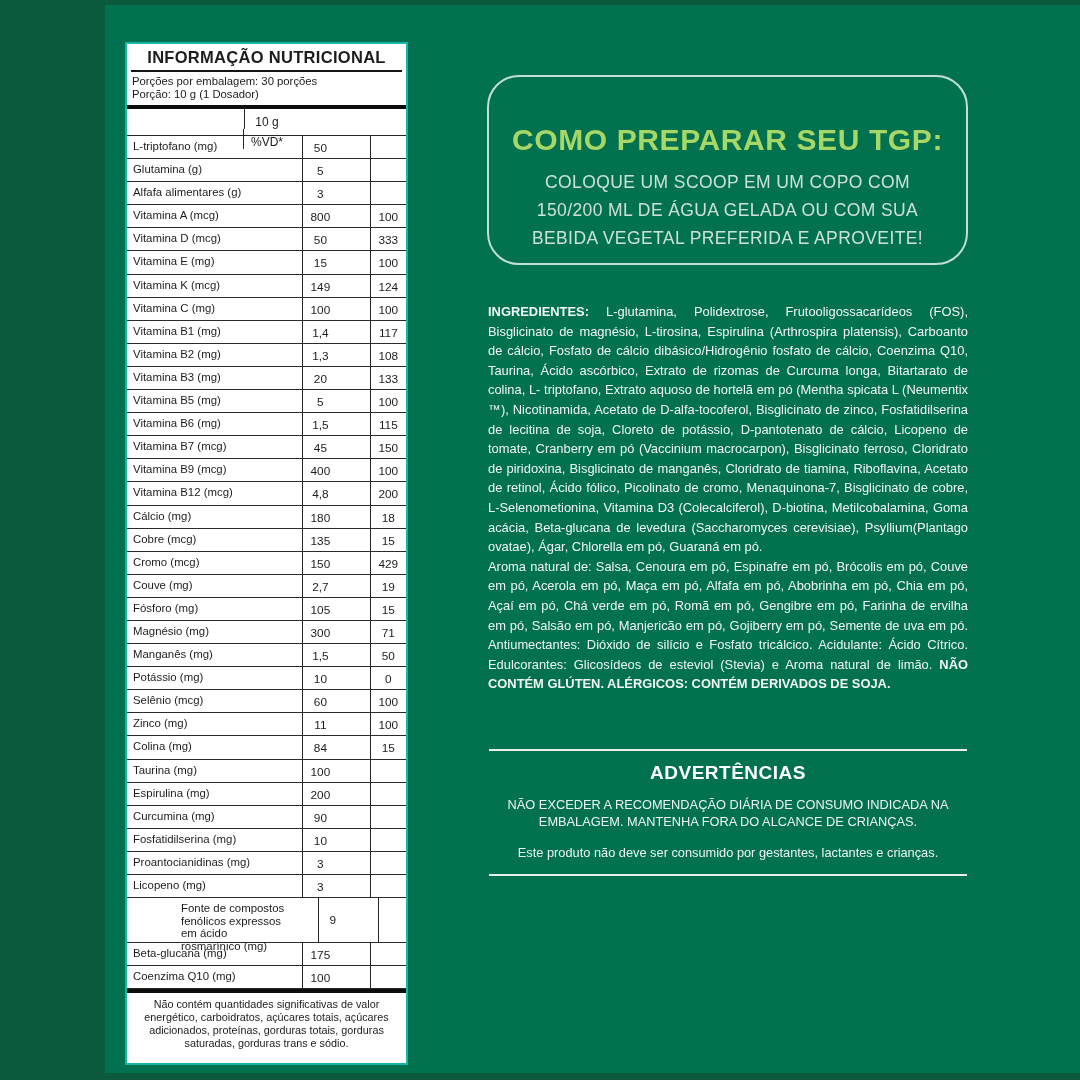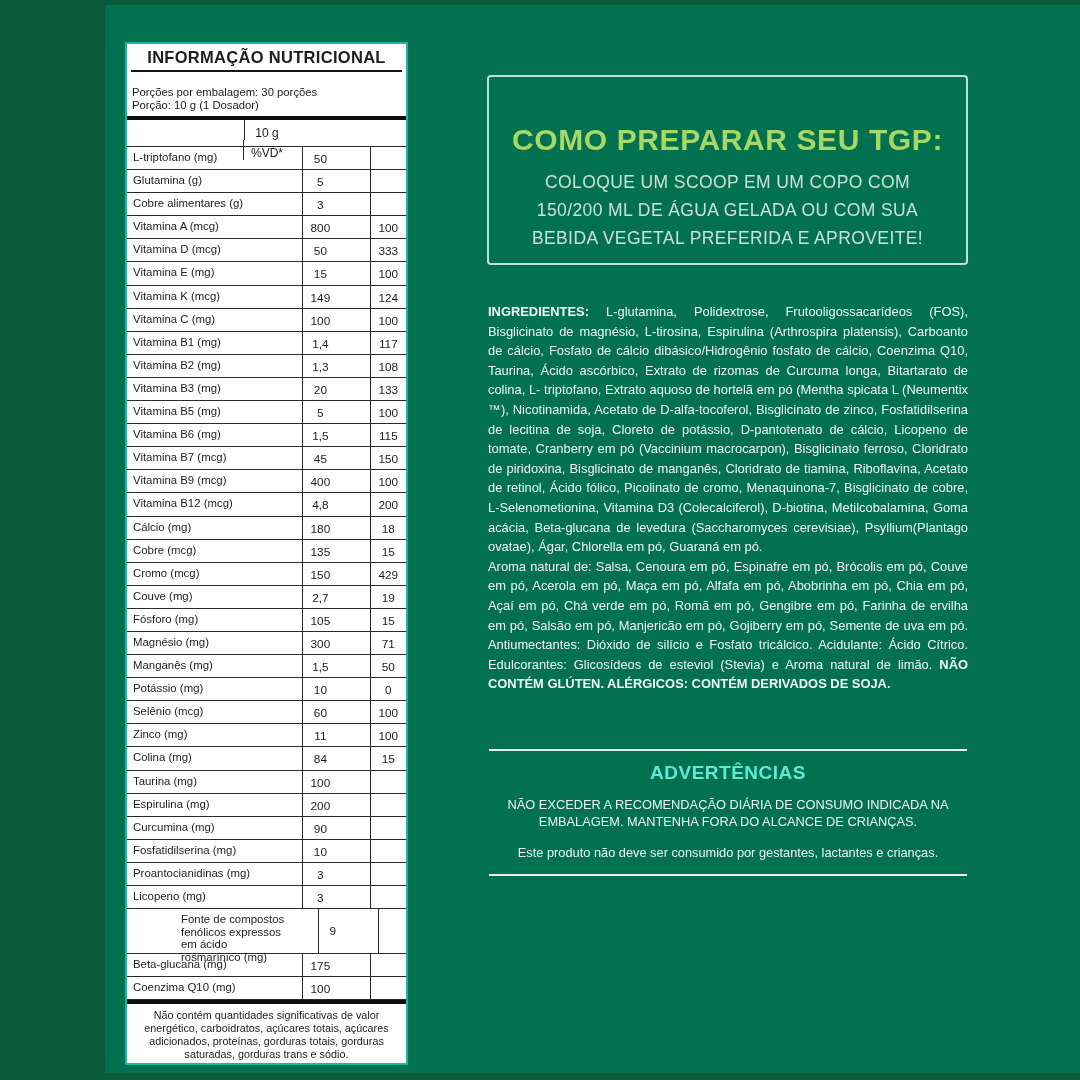--- a/index.html
+++ b/index.html
@@ -15,55 +15,55 @@
   
   .ntable{
     position:absolute;left:125px;top:42px;width:283px;height:1023px;
     background:#ffffff;border:2px solid #14b8a6;box-sizing:border-box;
     color:#1c1c1c;overflow:hidden;
   }
   .nt-title{
     font-size:16.5px;font-weight:bold;text-align:center;letter-spacing:.3px;
     padding:4px 2px 3px;border-bottom:2px solid #141414;margin:0 4px;
   }
-  .nt-serv{font-size:11.3px;line-height:13px;padding:3px 5px 4px;margin-top:11px;}
+  .nt-serv{font-size:11.3px;line-height:13px;padding:3px 5px 4px;}
   .bar4{height:4px;background:#0d0d0d;}
   .nt-head{display:flex;height:26px;align-items:center;font-size:12px;border-bottom:1px solid #262626;flex-direction:column;}
   .ncell{box-sizing:border-box;height:100%;}
   .clabel{width:184px;padding:4px 2px 0 6px;font-size:11.4px;line-height:12.6px;}
   .camt{width:46px;border-left:1px solid #262626;text-align:center;font-size:11.8px;padding-top:5px;}
   .cdv{width:47px;border-left:1px solid #262626;text-align:center;font-size:11.8px;padding-top:5px;}
   .nt-head .clabel{padding-top:0;}
   .nt-head .camt,.nt-head .cdv{padding-top:6px;font-size:12px;}
   .nrow{display:flex;height:22.1px;border-bottom:1px solid #2a2a2a;gap:32px;}
   .nrow.tall{height:44.2px;padding-left:48px;}
   .nrow.tall .camt,.nrow.tall .cdv{padding-top:15px;}
   .nt-bottom{border-top:4px solid #0d0d0d;}
   .nt-foot{font-size:10.8px;line-height:12.7px;padding:5px 5px 3px;text-align:center;}
 
   
   .prep-box{
     position:absolute;left:487px;top:75px;width:481px;height:190px;box-sizing:border-box;
-    border:2px solid rgba(230,242,236,.85);border-radius:4px;text-align:center;
+    border:2px solid rgba(230,242,236,.85);border-radius:32px;text-align:center;
   }
   .prep-title{margin-top:46px;font-size:30px;font-weight:600;letter-spacing:.6px;color:#a7d765;}
   .prep-body{
     margin:11px auto 0;width:420px;font-size:17.5px;line-height:28px;
     letter-spacing:.4px;color:#cde1d6;font-weight:500;
   }
   .ingredients{
     position:absolute;left:488px;top:302px;width:480px;
     color:#f2f6f3;font-size:12.9px;line-height:19.6px;text-align:justify;
   }
   .ingredients p{margin:0;}
   .b{font-weight:bold;}
   .warn-rule{position:absolute;left:489px;width:478px;height:2px;background:#e7efe9;}
   .warn-title{
     position:absolute;left:489px;top:762px;width:478px;text-align:center;
-    color:#5eead4;font-size:19px;font-weight:bold;letter-spacing:.5px;
+    color:#ffffff;font-size:19px;font-weight:bold;letter-spacing:.5px;
   }
   .warn-text1{
     position:absolute;left:489px;top:796px;width:478px;text-align:center;
     color:#eef5f0;font-size:12.8px;line-height:17px;
   }
   .warn-text2{
     position:absolute;left:489px;top:845px;width:478px;text-align:center;
     color:#eef5f0;font-size:12.8px;
   }
 </style>
@@ -92,21 +92,21 @@
           <div class="ncell clabel">L-triptofano (mg)</div>
           <div class="ncell camt">50</div>
           <div class="ncell cdv"></div>
         </div>
         <div class="nrow">
           <div class="ncell clabel">Glutamina (g)</div>
           <div class="ncell camt">5</div>
           <div class="ncell cdv"></div>
         </div>
         <div class="nrow">
-          <div class="ncell clabel">Cobre alimentares (g)</div>
+          <div class="ncell clabel">Alfafa alimentares (g)</div>
           <div class="ncell camt">3</div>
           <div class="ncell cdv"></div>
         </div>
         <div class="nrow">
           <div class="ncell clabel">Vitamina A (mcg)</div>
           <div class="ncell camt">800</div>
           <div class="ncell cdv">100</div>
         </div>
         <div class="nrow">
           <div class="ncell clabel">Vitamina D (mcg)</div>

